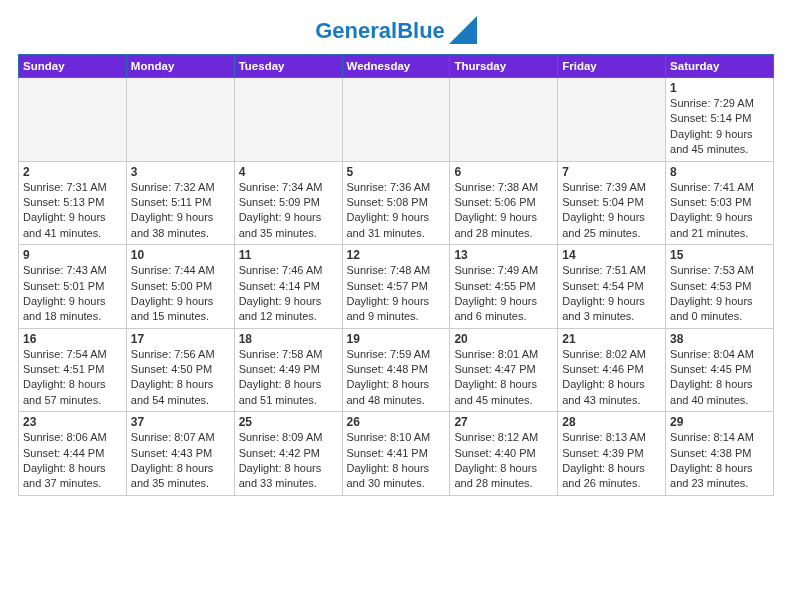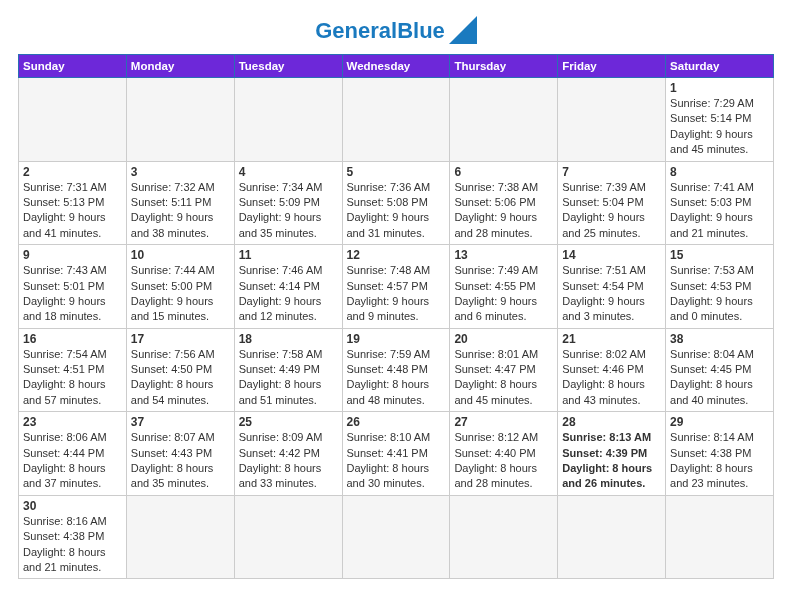--- a/index.html
+++ b/index.html
@@ -331,43 +331,28 @@
           </td>
           <td>
             <span class="day-num">27</span>
             <div class="day-info" style="white-space: pre-line;">Sunrise: 8:12 AM
 Sunset: 4:40 PM
 Daylight: 8 hours
 and 28 minutes.</div>
           </td>
           <td>
             <span class="day-num">28</span>
-            <div class="day-info" style="white-space: pre-line; font-weight: bold;">Sunrise: 8:13 AM
+            <div class="day-info" style="white-space: pre-line;">Sunrise: 8:13 AM
 Sunset: 4:39 PM
 Daylight: 8 hours
 and 26 minutes.</div>
           </td>
           <td>
             <span class="day-num">29</span>
             <div class="day-info" style="white-space: pre-line;">Sunrise: 8:14 AM
 Sunset: 4:38 PM
 Daylight: 8 hours
 and 23 minutes.</div>
           </td>
-        </tr>
-        <tr class="last-row">
-          <td class="has-data">
-            <span class="day-num">30</span>
-            <div class="day-info" style="white-space: pre-line;">Sunrise: 8:16 AM
-Sunset: 4:38 PM
-Daylight: 8 hours
-and 21 minutes.</div>
-          </td>
-          <td class="empty"></td>
-          <td class="empty"></td>
-          <td class="empty"></td>
-          <td class="empty"></td>
-          <td class="empty"></td>
-          <td class="empty"></td>
         </tr>
       </tbody>
   </table>
 </div>
 
 </body></html>

